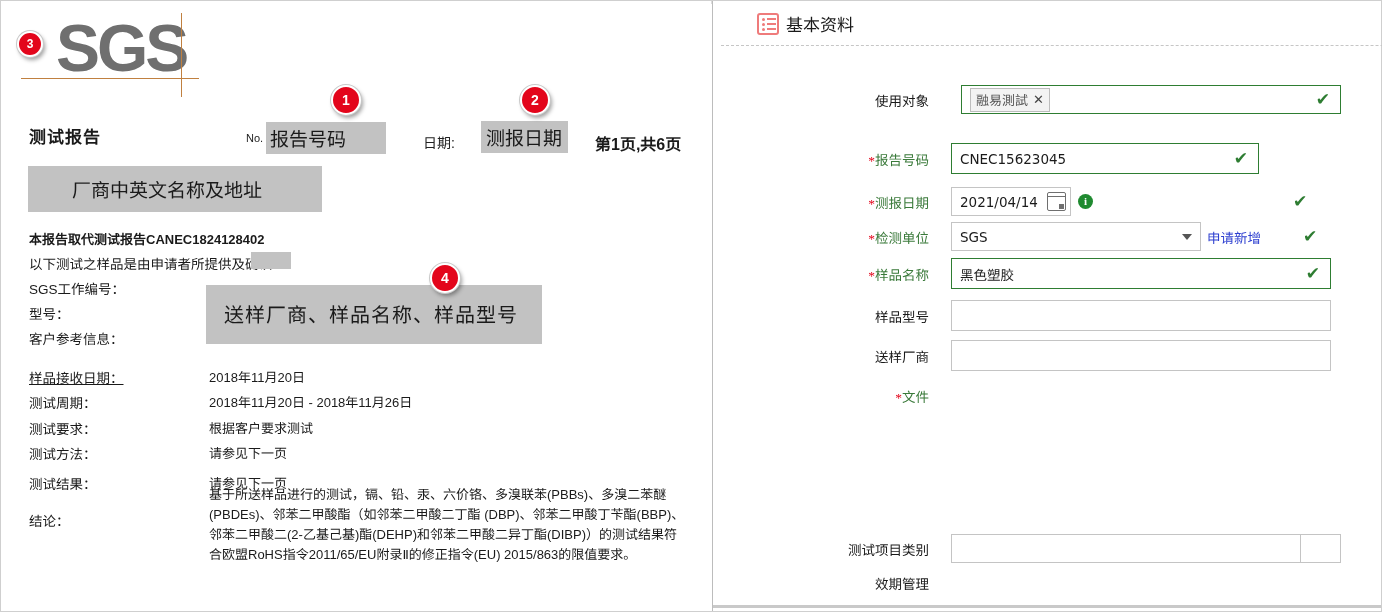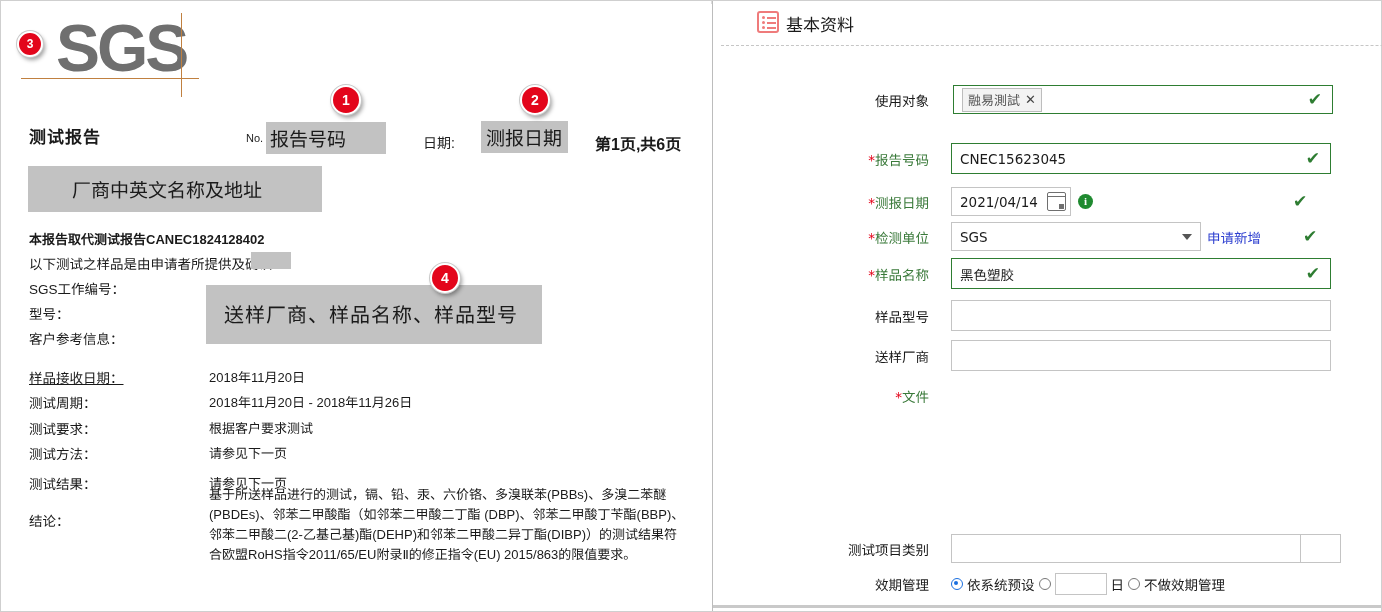--- a/index.html
+++ b/index.html
@@ -57,38 +57,38 @@
   #conclusion-text{left:208px;top:484px;width:480px;font-size:13px;line-height:20px;color:#1a1a1a;}
 
   
   #vdiv{position:absolute;left:711px;top:0;width:1px;height:610px;background:#bcbcbc;}
   #topstrip{position:absolute;left:0;top:0;width:1380px;height:3px;background:#dcdcdc;}
   #bottomstrip{position:absolute;left:712px;top:604px;width:668px;height:3px;background:#c9c9c9;}
 
   
   #panel{position:absolute;left:712px;top:0;width:668px;height:610px;background:#fff;}
 
-  #panel-head{position:absolute;left:8px;top:10px;display:flex;align-items:flex-start;gap:7px;padding-left:36px;}
+  #panel-head{position:absolute;left:8px;top:10px;display:flex;align-items:center;gap:7px;padding-left:36px;}
   #list-icon{
     width:22px;height:22px;border:2px solid #ef7b7b;border-radius:3px;box-sizing:border-box;
     position:relative;background:#fff;flex:none;
   }
   #list-icon i{position:absolute;left:3px;background:#ef7b7b;display:block;}
   #list-icon i.d{width:3px;height:3px;border-radius:50%;}
   #list-icon i.b{width:9px;height:2px;left:8px;}
   #panel-head .ttl{font-size:17px;color:#1a1a1a;font-family:"DejaVu Sans","Liberation Sans",sans-serif;}
 
   #dashdiv{position:absolute;left:8px;top:44px;width:1372px;height:0;border-top:1px dashed #c6c6c6;}
 
   .row{position:absolute;display:flex;align-items:center;}
   .lbl{
     font-size:13.5px;color:#1a1a1a;text-align:right;width:96px;
     font-family:"DejaVu Sans","Liberation Sans",sans-serif;
   }
-  .lbl.req{color:#3a7a3a;}
+  .lbl.req{color:#3a7a3a;font-family:Liberation Serif, serif;}
   .lbl .star{color:#e3051b;}
 
   .inp{
     box-sizing:border-box;border:1px solid #c4c4c4;background:#fff;height:29px;
     font-size:13.5px;color:#1a1a1a;padding:0 8px;display:flex;align-items:center;
     font-family:"DejaVu Sans","Liberation Sans",sans-serif;
   }
   .inp.ok{border:1px solid #2e7d32;}
   .chk{color:#2e7d32;font-size:17px;font-weight:bold;line-height:1;}
 
@@ -187,32 +187,32 @@
           <i class="b" style="top:8.5px;"></i>
         <i class="d" style="top:13px;"></i>
           <i class="b" style="top:13.5px;"></i>
       </div>
       <span class="ttl">基本资料</span>
     </div>
     <div id="dashdiv"></div>
 
     <div class="row" style="left:120px;top:84px;">
       <span class="lbl">使用对象</span>
-      <div class="inp ok" style="width:380px;margin-left:24px;justify-content:space-between;padding-right:10px;">
+      <div class="inp ok" style="width:380px;margin-left:32px;justify-content:space-between;padding-right:10px;">
         <span class="chip">
           <span>融易測試</span>
           <span class="x">✕</span>
         </span>
         <span class="chk">✔</span>
       </div>
     </div>
 
     <div class="row" style="left:120px;top:142px;">
       <span class="lbl req"><span class="star">*</span><span>报告号码</span></span>
-      <div class="inp ok" style="width:380px;margin-left:22px;height:31px;justify-content:space-between;padding-right:10px;">
+      <div class="inp ok" style="width:308px;margin-left:22px;height:31px;justify-content:space-between;padding-right:10px;">
         <span>CNEC15623045</span>
         <span class="chk">✔</span>
       </div>
     </div>
 
     <div class="row" style="left:120px;top:186px;">
       <span class="lbl req"><span class="star">*</span><span>测报日期</span></span>
       <div class="inp" style="width:120px;margin-left:22px;justify-content:space-between;padding-right:4px;">
         <span>2021/04/14</span>
         <span class="cal"></span>
@@ -260,28 +260,17 @@
     <div class="row" style="left:98px;top:533px;">
       <span class="lbl" style="width:118px;">测试项目类别</span>
       <div class="inp" style="width:350px;margin-left:22px;height:29px;">
         <span></span>
       </div>
       <div class="inp" style="width:40px;height:29px;border-left:none;"></div>
     </div>
 
     <div class="row" style="left:98px;top:572px;">
       <span class="lbl" style="width:118px;">效期管理</span>
-      <div style="display:flex;align-items:center;margin-left:22px;gap:4px;font-size:13.5px;color:#1a1a1a;font-family:'DejaVu Sans','Liberation Sans',sans-serif;">
-        <span class="radio on"></span>
-        <span>依系统预设</span>
-        <span class="radio"></span>
-        <span class="inp" style="width:52px;height:22px;padding:0 4px;">
-            <span></span>
-          </span>
-        <span>日</span>
-        <span class="radio"></span>
-        <span>不做效期管理</span>
-      </div>
     </div>
   </div>
 
   <div id="bottomstrip"></div>
 </div>
 
 </body></html>

